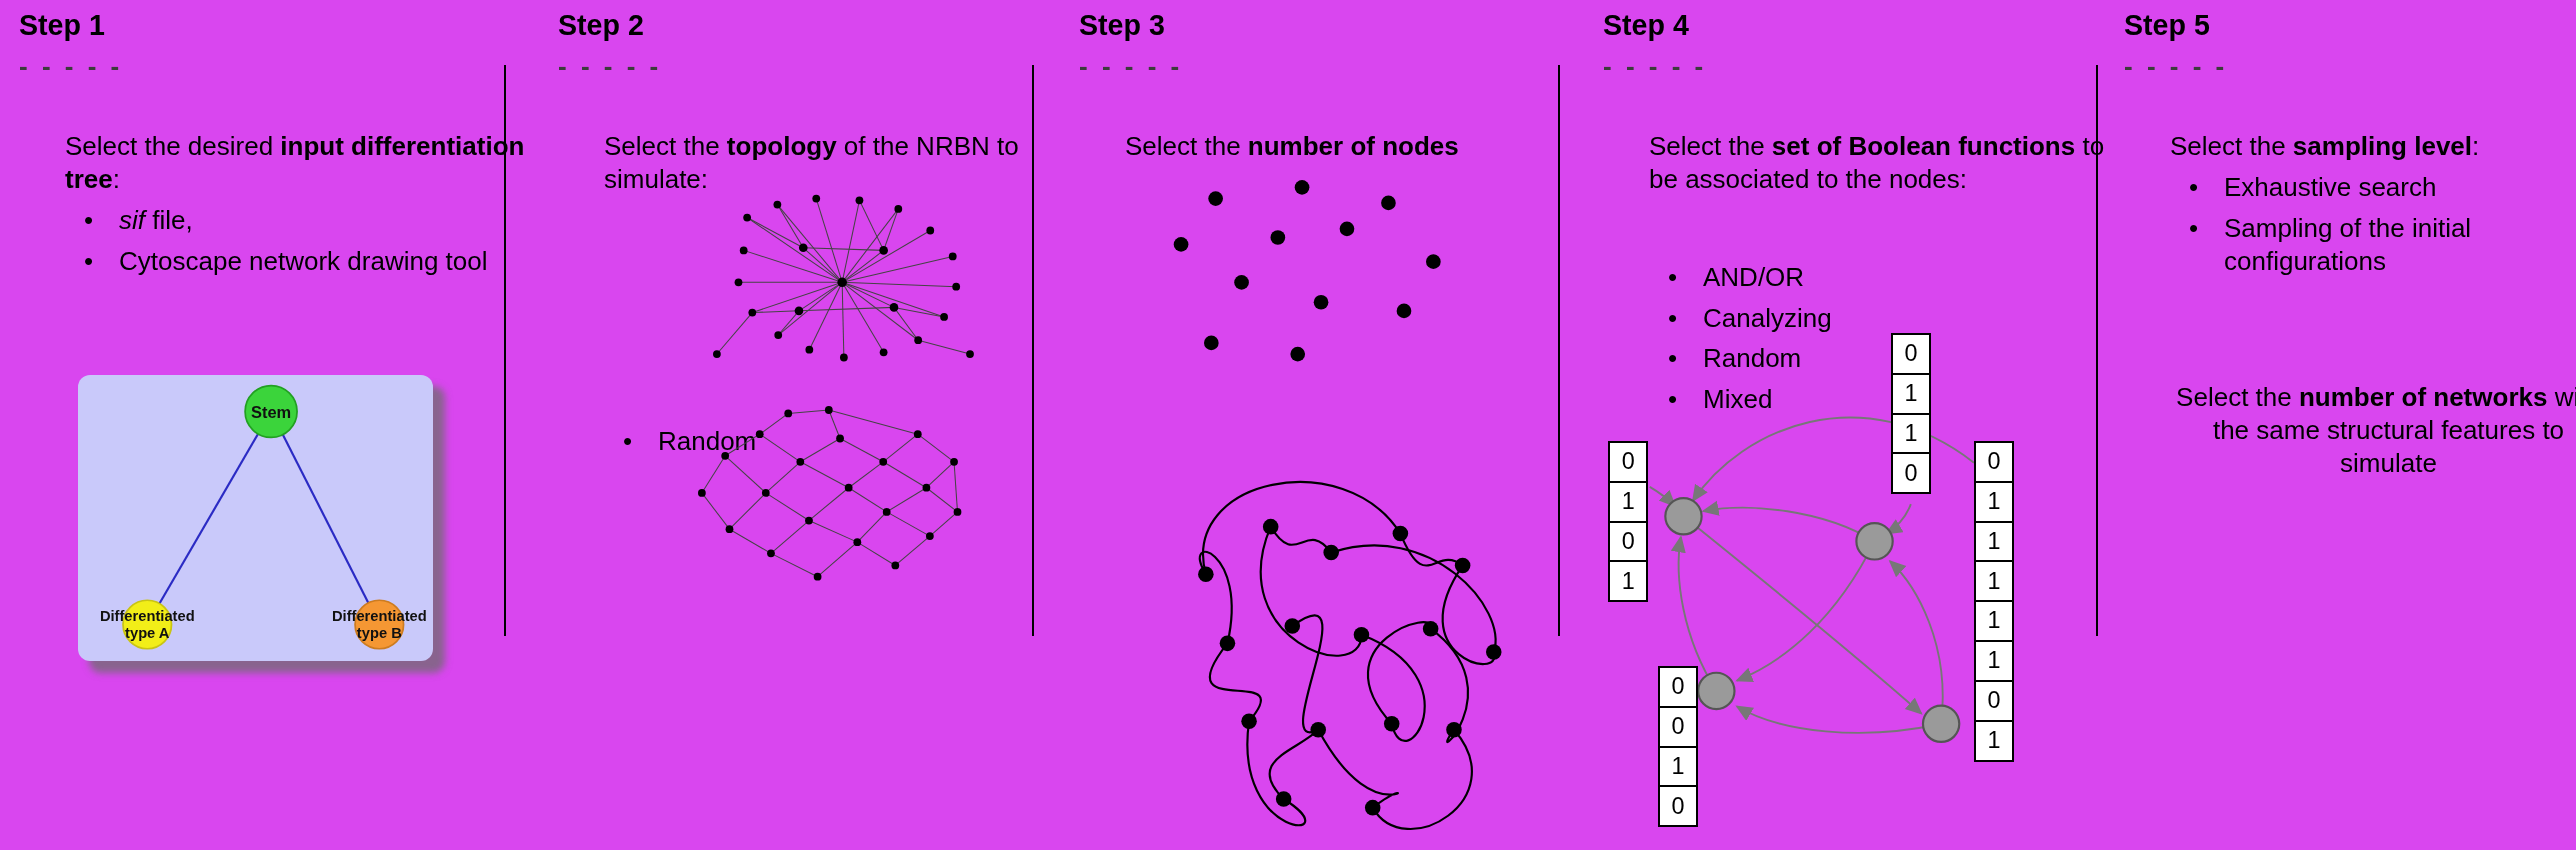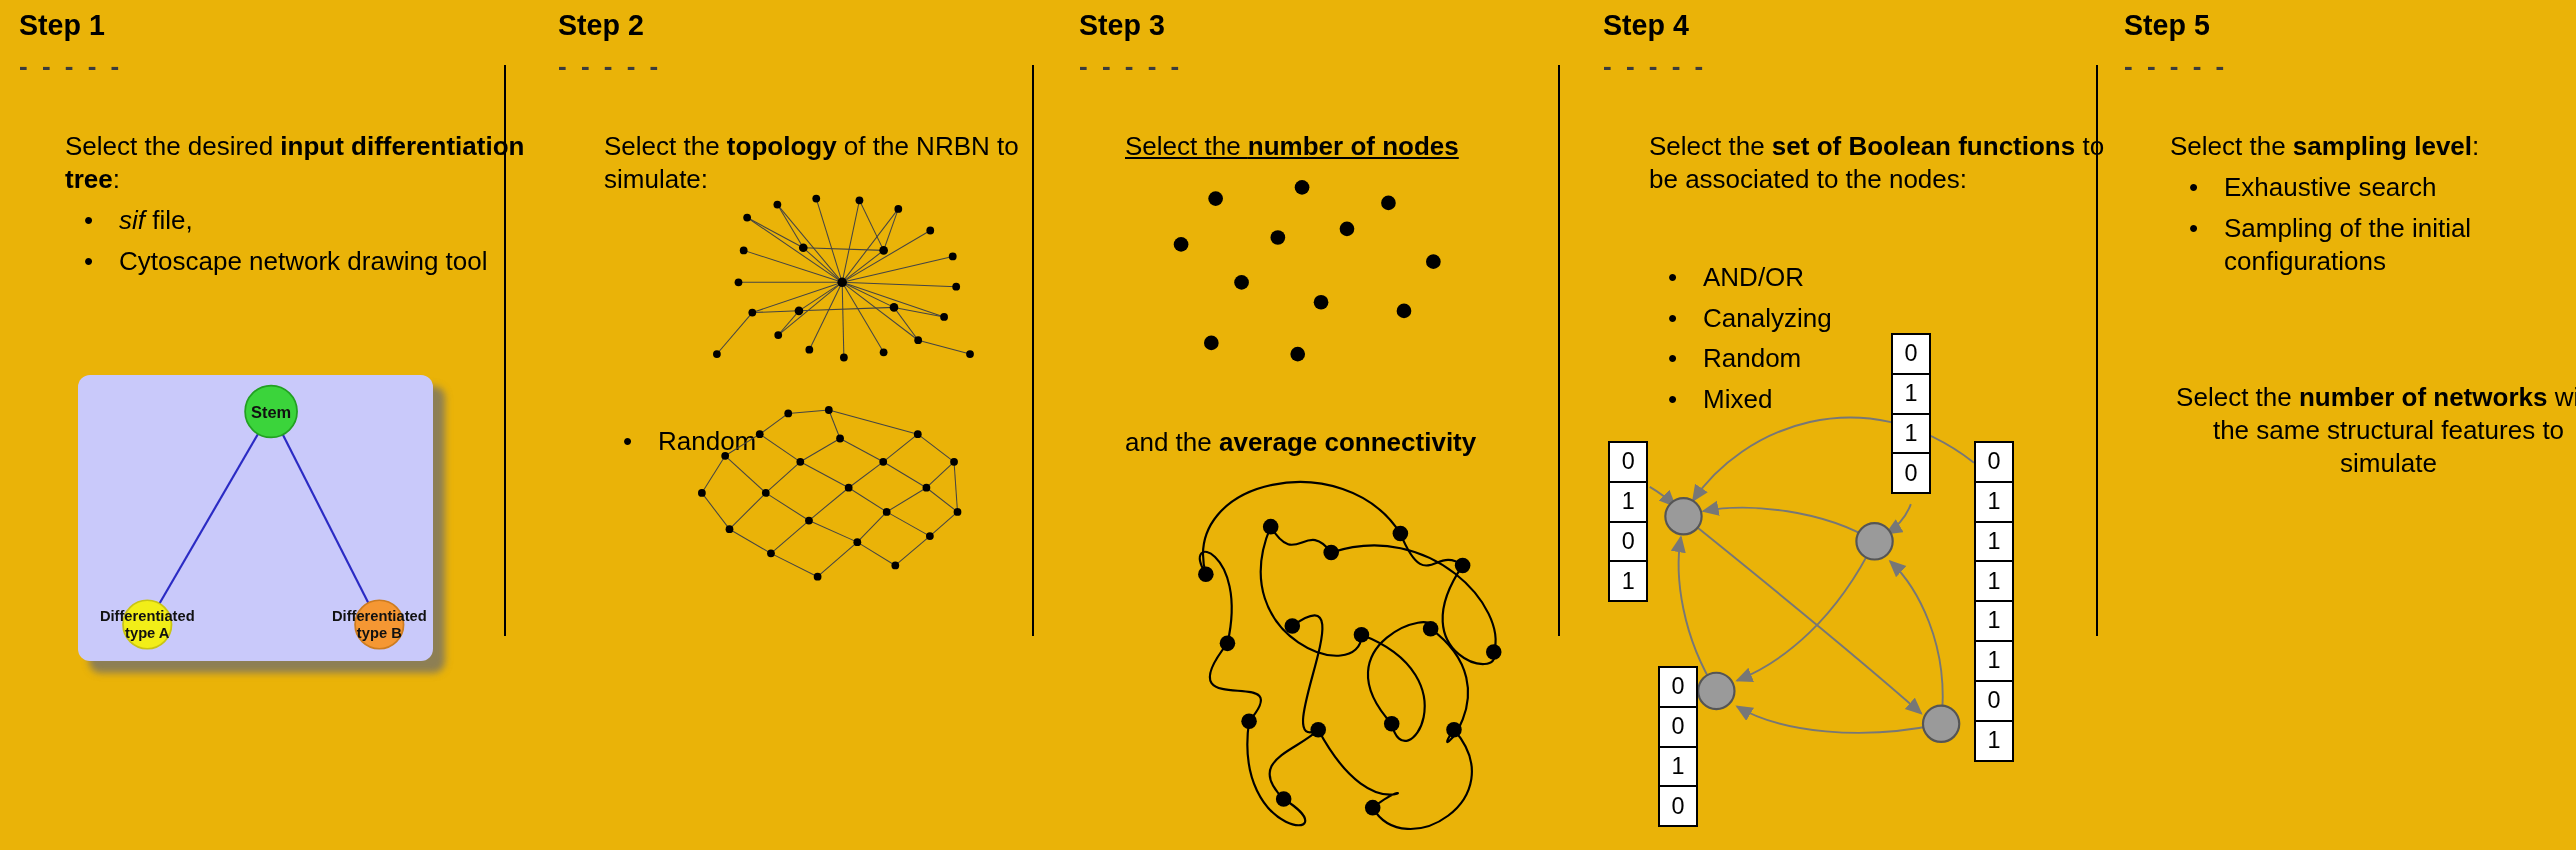--- a/index.html
+++ b/index.html
@@ -1,19 +1,19 @@
 <!DOCTYPE html>
 <html style="font-size:14px"><head>
 <meta charset="utf-8">
 <style>
   * { box-sizing: border-box; }
   html,body { margin:0; padding:0; background:#fff; }
   #page {
     position:relative; width:2576px; height:851px; overflow:hidden;
-    background:#eab308; color:#000;
+    background:#d946ef; color:#000;
     font-family:"Liberation Sans", sans-serif; font-size:26px; line-height:1.27;
   }
   .col { position:absolute; top:0; height:851px; }
   .step-title { position:absolute; top:7px; left:0; font-size:28.6px; font-weight:bold; }
   .dashes { position:absolute; top:50px; left:0; font-size:26px; font-weight:bold; color:#3c3c3c; letter-spacing:3.5px; }
   .text-block { position:absolute; left:0;margin-left:46px; }
   .bullet { position:relative; padding-left:54px; margin-top:7.8px; }
   .bullet::before { content:"\2022"; position:absolute; left:19px; }
   .vdiv { position:absolute; top:65px; width:2.2px; height:571px; background:#000; }
   .graphic { position:absolute; }
@@ -193,40 +193,39 @@
           <circle cx="165" cy="22" r="4.5"></circle>
           <circle cx="118" cy="26" r="4.5"></circle>
       </g>
     </svg>
   </div>
   <div class="vdiv" style="left:1032px;"></div>
 
   <div class="col" style="left:1079px;width:472px;">
     <div class="step-title">Step 3</div>
     <div class="dashes">- - - - -</div>
-    <div class="text-block" style="top:130px;width:472px;text-decoration:underline;"><span>Select the </span><b>number of nodes</b></div>
+    <div class="text-block" style="top:130px;width:472px;"><span>Select the </span><b>number of nodes</b></div>
 
     <svg class="graphic" style="left:50px;top:177px;" width="372" height="216" viewBox="0 0 430 250">
       <g fill="#000">
         <circle cx="100" cy="25" r="8.5"></circle>
           <circle cx="200" cy="12" r="8.5"></circle>
           <circle cx="300" cy="30" r="8.5"></circle>
         <circle cx="60" cy="78" r="8.5"></circle>
           <circle cx="172" cy="70" r="8.5"></circle>
           <circle cx="252" cy="60" r="8.5"></circle>
         <circle cx="352" cy="98" r="8.5"></circle>
           <circle cx="130" cy="122" r="8.5"></circle>
           <circle cx="222" cy="145" r="8.5"></circle>
         <circle cx="318" cy="155" r="8.5"></circle>
           <circle cx="95" cy="192" r="8.5"></circle>
           <circle cx="195" cy="205" r="8.5"></circle>
       </g>
     </svg>
 
-    <div class="text-block" style="top:426px;width:472px;"><span>and the </span><b>average connectivity</b></div>
 
     <svg class="graphic" style="left:62px;top:466px;" width="415" height="385" viewBox="0 0 480 445">
       <g stroke="#000" stroke-width="2.5" fill="none">
         <path d="M75,125 C45,15 235,-25 300,78"></path>
         <path d="M150,70 C95,200 255,255 255,195"></path>
         <path d="M220,100 C335,62 425,165 408,215"></path>
         <path d="M100,205 C25,300 185,225 125,295"></path>
         <path d="M175,185 C265,120 145,335 205,305"></path>
         <path d="M255,195 C385,245 305,365 290,298"></path>
         <path d="M335,188 C435,262 325,355 362,305"></path>

